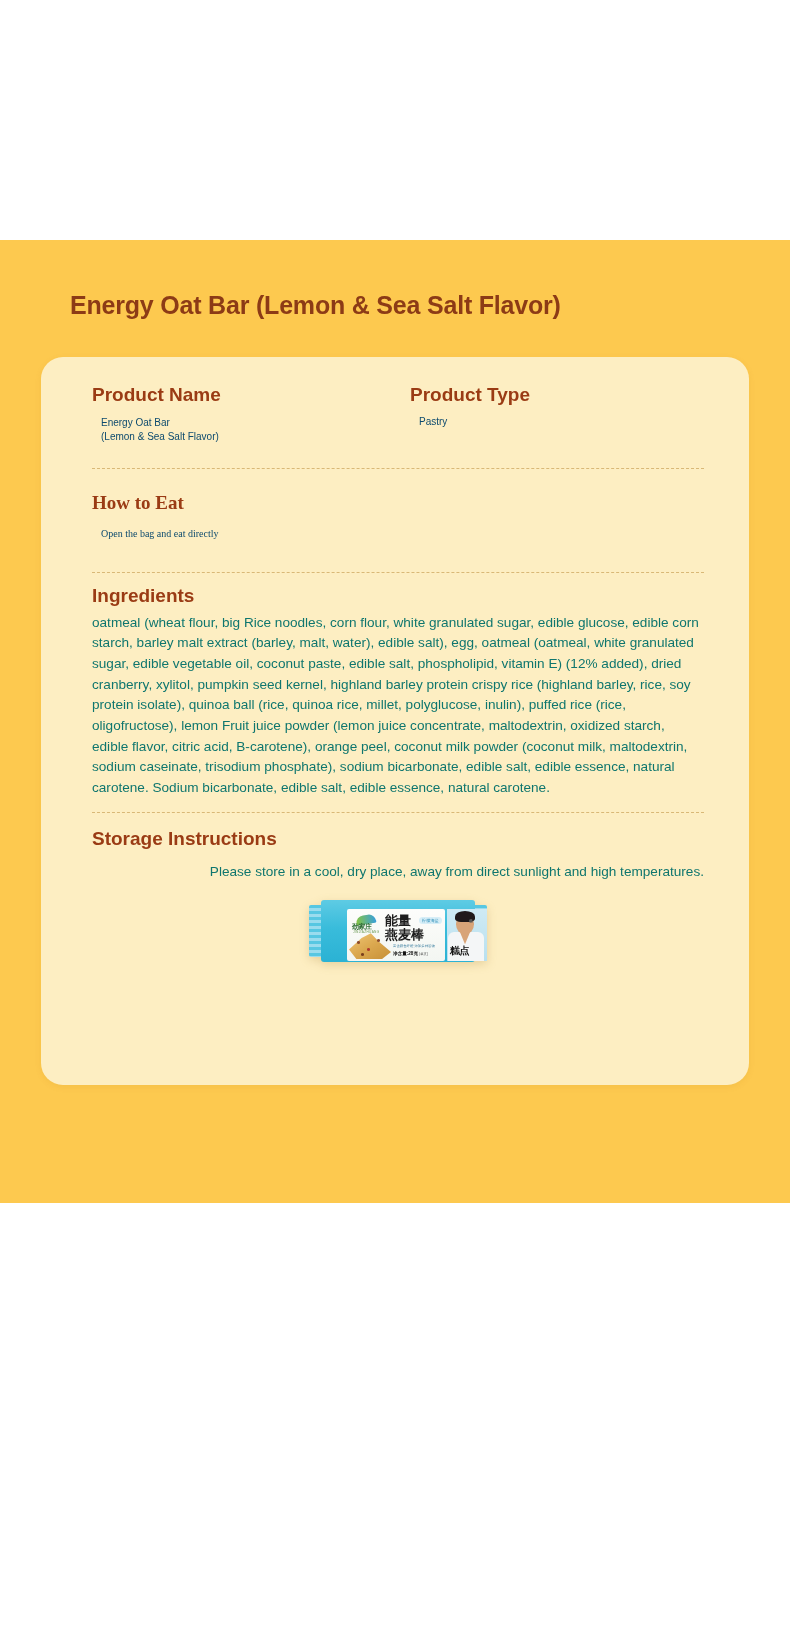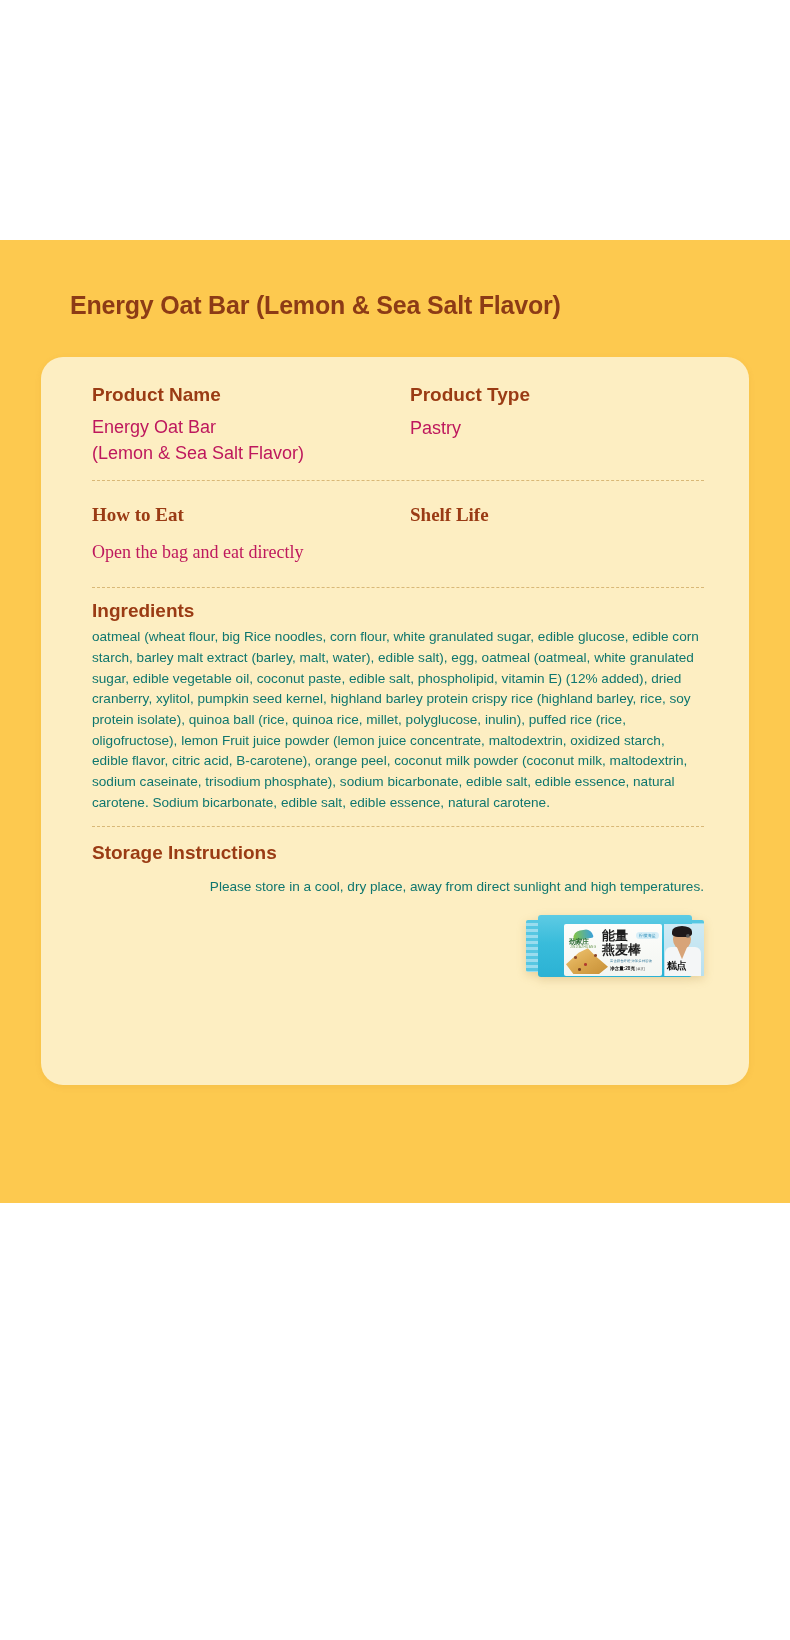--- a/index.html
+++ b/index.html
@@ -84,24 +84,24 @@
   }
 
   .field-label {
     font-size: 19px;
     font-weight: bold;
     color: #9a3b14;
     line-height: 1.25;
     margin: 0 0 7px 0;
   }
   .field-value {
-    font-size: 18px;
-    color: #be185d;
+    font-size: 10px;
+    color: #0c4a6e;
     line-height: 1.45;
-    margin: 0;
+    margin: 9px;
   }
   .field-value-pad {
     margin-top: 8px;
   }
 
   .row-eat {
     margin-top: 22px;
     font-family: Liberation Serif, serif;
   }
   .row-eat .field-label {
@@ -140,21 +140,21 @@
   }
   .storage-text {
     line-height: 1.55;
     text-align: right;
   }
 
   
   .product-photo-wrap {
     margin-top: 14px;
     display: flex;
-    justify-content: flex-end;
+    justify-content: center;
   }
   .pack {
     position: relative;
     width: 178px;
     height: 70px;
     filter: drop-shadow(0 3px 5px rgba(150,110,30,0.22));
   }
   .pack-body {
     position: absolute;
     left: 12px;
@@ -384,21 +384,20 @@
       </div>
 
       <div class="divider divider-1"></div>
 
       <div class="grid-2 row-eat">
         <div class="cell">
           <p class="field-label">How to Eat</p>
           <p class="field-value">Open the bag and eat directly</p>
         </div>
         <div class="cell cell-right">
-          <p class="field-label">Shelf Life</p>
         </div>
       </div>
 
       <div class="divider divider-2"></div>
 
       <div class="section">
         <p class="section-title">Ingredients</p>
         <p class="body-text">oatmeal (wheat flour, big Rice noodles, corn flour, white granulated sugar, edible glucose, edible corn starch, barley malt extract (barley, malt, water), edible salt), egg, oatmeal (oatmeal, white granulated sugar, edible vegetable oil, coconut paste, edible salt, phospholipid, vitamin E) (12% added), dried cranberry, xylitol, pumpkin seed kernel, highland barley protein crispy rice (highland barley, rice, soy protein isolate), quinoa ball (rice, quinoa rice, millet, polyglucose, inulin), puffed rice (rice, oligofructose), lemon Fruit juice powder (lemon juice concentrate, maltodextrin, oxidized starch, edible flavor, citric acid, B-carotene), orange peel, coconut milk powder (coconut milk, maltodextrin, sodium caseinate, trisodium phosphate), sodium bicarbonate, edible salt, edible essence, natural carotene. Sodium bicarbonate, edible salt, edible essence, natural carotene.</p>
       </div>
 

